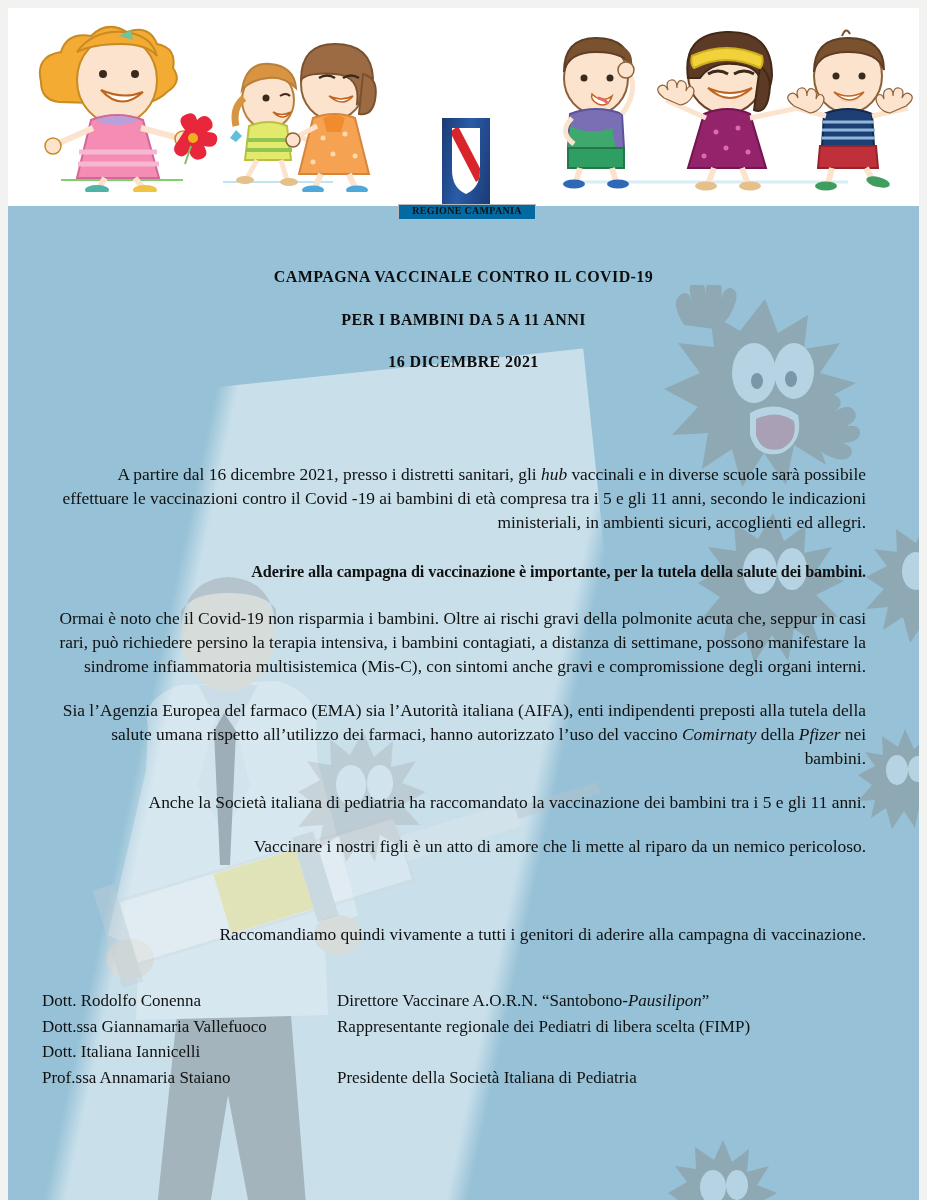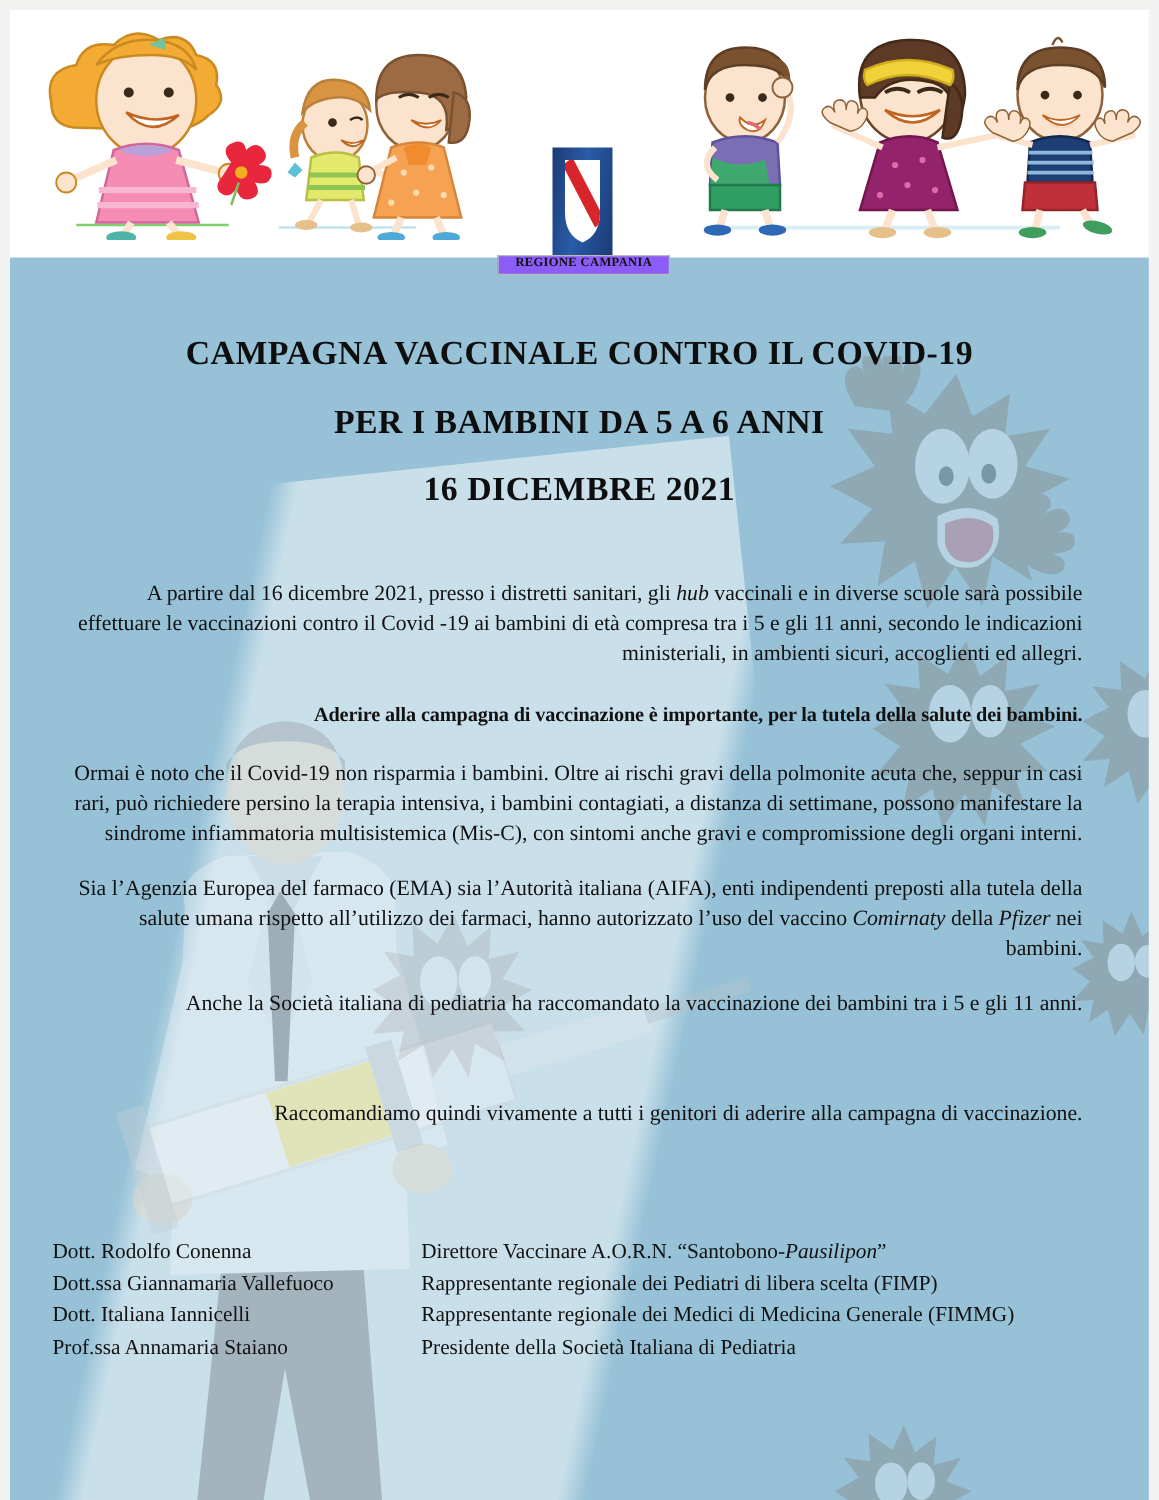--- a/index.html
+++ b/index.html
@@ -61,41 +61,41 @@
   .logo{
     position:absolute;left:434px;top:118px;width:64px;height:112px;
     z-index:6;
   }
   .logo-shield-box{
     position:absolute;left:8px;top:0;width:48px;height:90px;
     background:linear-gradient(100deg,#1b3a74 0%,#2a5ca8 45%,#1b3a74 100%);
   }
   .logo-label{
     position:absolute;left:-36px;top:86px;width:136px;
-    background:#8b5cf6;
+    background:#0369a1;
     border:1px solid #b9b9b9;
     text-align:center;
     font-family:"Liberation Serif", serif;
     font-weight:bold;
     font-size:10px;
     letter-spacing:.3px;
     color:#111;
     padding:1px 0 2px;
     line-height:1.05;
   }
 
   
   .titles{
     position:absolute;left:0;top:268px;width:927px;
     text-align:center;z-index:4;
   }
   .title-line{
     font-family:"Liberation Serif", serif;
     font-weight:bold;
-    font-size:27px;
+    font-size:16px;
     letter-spacing:.4px;
     color:#0e0e0e;
     margin:0 0 25px 0;
     line-height:1.1;
   }
   .title-line:last-child{margin-bottom:12px;}
 
   
   .body-copy{
     position:absolute;left:56px;top:462px;width:810px;
@@ -405,57 +405,57 @@
         <g clip-path="url(#shieldclip)">
           <path d="M8 14 L16 8 L42 58 L34 64 Z" fill="#d8252b"></path>
         </g>
       </svg>
     </div>
     <div class="logo-label">REGIONE CAMPANIA</div>
   </div>
 
   <div class="titles">
     <div class="title-line">CAMPAGNA VACCINALE CONTRO IL COVID-19</div>
-    <div class="title-line">PER I BAMBINI DA 5 A 6 ANNI</div>
+    <div class="title-line">PER I BAMBINI DA 5 A 11 ANNI</div>
     <div class="title-line">16 DICEMBRE 2021</div>
   </div>
 
   <div class="body-copy">
 
     <p class="p-gap-lg"><span>A partire dal 16 dicembre 2021, presso i distretti sanitari, gli </span><em>hub</em><span> vaccinali e in diverse scuole sarà possibile effettuare le vaccinazioni contro il Covid -19 ai bambini di età compresa tra i 5 e gli 11 anni, secondo le indicazioni ministeriali,  in  ambienti sicuri, accoglienti ed  allegri.</span></p>
 
     <p class="p-center-bold">Aderire alla campagna di vaccinazione è importante, per la tutela della salute dei bambini.</p>
 
     <p>Ormai è noto che il Covid-19 non risparmia i bambini. Oltre ai rischi gravi della polmonite acuta che, seppur in casi rari, può richiedere persino la terapia intensiva, i bambini contagiati, a distanza di settimane, possono manifestare la sindrome infiammatoria multisistemica (Mis-C), con sintomi anche gravi e compromissione degli organi interni.</p>
 
     <p><span>Sia l’Agenzia Europea del farmaco (EMA) sia l’Autorità italiana (AIFA), enti indipendenti preposti alla tutela della salute umana rispetto all’utilizzo dei farmaci, hanno autorizzato l’uso del vaccino </span><em>Comirnaty</em><span> della </span><em>Pfizer</em><span> nei bambini.</span></p>
 
     <p>Anche la Società italiana di pediatria  ha raccomandato la vaccinazione dei bambini tra i 5 e gli 11 anni.</p>
 
+    <p>Vaccinare i nostri figli è un atto di amore che li mette al riparo da un nemico pericoloso.</p>
 
     <div class="spacer"></div>
 
     <p class="p-last">Raccomandiamo quindi vivamente a tutti i genitori di aderire alla campagna di vaccinazione.</p>
   </div>
 
   <div class="signatures">
 
     <div class="sig-row">
       <div class="sig-name">Dott. Rodolfo Conenna</div>
       <div class="sig-role"><span>Direttore Vaccinare A.O.R.N. “Santobono-</span><em>Pausilipon</em><span>”</span></div>
     </div>
 
     <div class="sig-row">
       <div class="sig-name">Dott.ssa Giannamaria Vallefuoco</div>
       <div class="sig-role">Rappresentante  regionale dei Pediatri di libera scelta (FIMP)</div>
     </div>
 
     <div class="sig-row">
       <div class="sig-name">Dott. Italiana Iannicelli</div>
-      <div class="sig-role">Rappresentante regionale dei Medici di Medicina Generale (FIMMG)</div>
     </div>
 
     <div class="sig-row">
       <div class="sig-name">Prof.ssa Annamaria Staiano</div>
       <div class="sig-role">Presidente della Società Italiana di Pediatria</div>
     </div>
   </div>
 
 </div>
 

